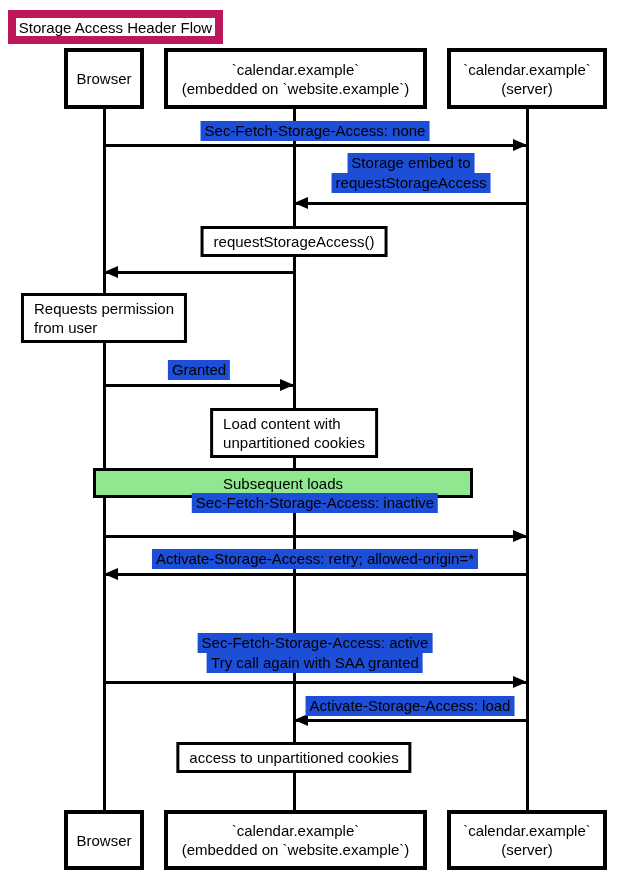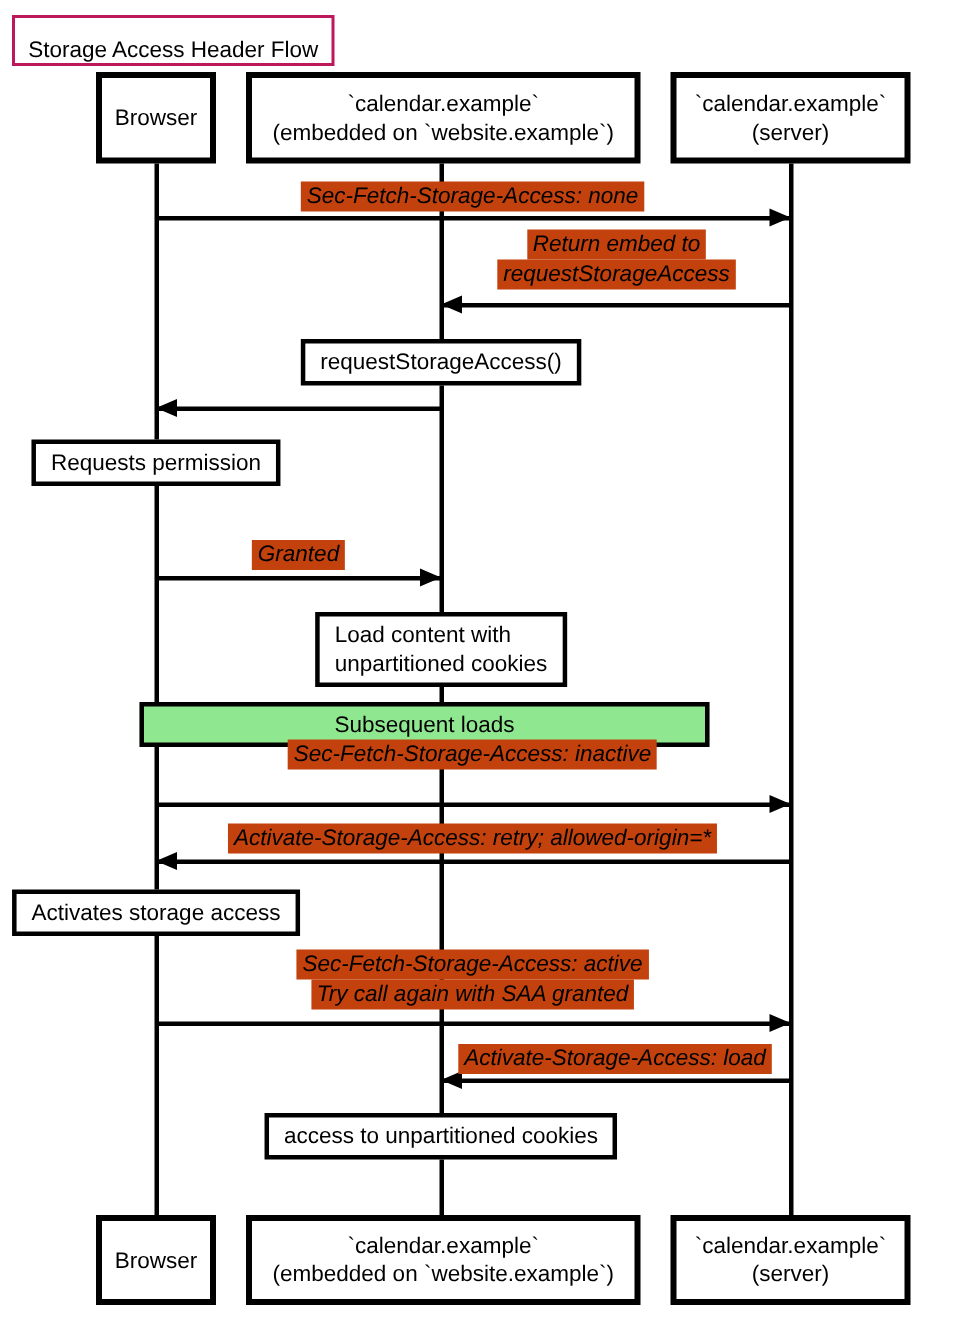--- a/index.html
+++ b/index.html
@@ -7,22 +7,22 @@
     position: relative;
     width: 636px;
     height: 888px;
     background: #ffffff;
     font-family: "Liberation Sans", sans-serif;
     color: #000000;
     overflow: hidden;
   }
   .title-box {
     position: absolute; left: 8px; top: 10px; width: 215px; height: 34px;
-    border: 2px solid #be185d; background: #fff; box-sizing: border-box;
-    display: flex; align-items: flex-end; justify-content: center;
+    border: 8px solid #be185d; background: #fff; box-sizing: border-box;
+    display: flex; align-items: center; justify-content: center;
     font-size: 15px; z-index: 5; white-space: nowrap;
   }
   .pbox {
     position: absolute; border: 4px solid #000; background: #fff;
     box-sizing: border-box; z-index: 4;
     display: flex; flex-direction: column; align-items: center; justify-content: center;
     text-align: center; font-size: 15px; line-height: 19px; white-space: nowrap;
   }
   .lifeline {
     position: absolute; width: 3px; top: 108px; height: 702px;
@@ -34,21 +34,21 @@
     border-top: 6px solid transparent; border-bottom: 6px solid transparent;
   }
   .ah.right { right: 0; border-left: 14px solid #000; }
   .ah.left  { left: 0;  border-right: 14px solid #000; }
   .msg-label {
     position: absolute; transform: translateX(-50%);
     display: flex; flex-direction: column; align-items: center;
     font-size: 15px; z-index: 3;
   }
   .msg-label span {
-    background: #c2410c; padding: 0 4px; line-height: 20px; white-space: nowrap; font-style: italic;
+    background: #1d4ed8; padding: 0 4px; line-height: 20px; white-space: nowrap;
   }
   .note {
     position: absolute; transform: translateX(-50%);
     border: 3px solid #000; background: #fff; box-sizing: border-box;
     text-align: left; font-size: 15px; line-height: 19px;
     padding: 3px 10px; white-space: nowrap; z-index: 3;
   }
   .note span { display: block; }
   .divider {
     position: absolute; left: 93px; top: 468px; width: 380px; height: 30px;
@@ -83,37 +83,38 @@
   </div>
 
   <div class="msg-label" style="left:315px; top:121px">
     <span>Sec-Fetch-Storage-Access: none</span>
   </div>
   <div class="arrow" style="left:104px; top:144px; width:423px">
     <div class="ah right"></div>
   </div>
 
   <div class="msg-label" style="left:411px; top:153px">
-    <span>Return embed to</span>
+    <span>Storage embed to</span>
     <span>requestStorageAccess</span>
   </div>
   <div class="arrow" style="left:294px; top:202px; width:233px">
     <div class="ah left"></div>
   </div>
 
   <div class="note" style="left:294px; top:226px">
     <span>requestStorageAccess()</span>
   </div>
 
   <div class="arrow" style="left:104px; top:271px; width:190px">
     <div class="ah left"></div>
   </div>
 
   <div class="note" style="left:104px; top:293px">
     <span>Requests permission</span>
+    <span>from user</span>
   </div>
 
   <div class="msg-label" style="left:199px; top:360px">
     <span>Granted</span>
   </div>
   <div class="arrow" style="left:104px; top:384px; width:190px">
     <div class="ah right"></div>
   </div>
 
   <div class="note" style="left:294px; top:408px">
@@ -132,23 +133,20 @@
     <div class="ah right"></div>
   </div>
 
   <div class="msg-label" style="left:315px; top:549px">
     <span>Activate-Storage-Access: retry; allowed-origin=*</span>
   </div>
   <div class="arrow" style="left:104px; top:573px; width:423px">
     <div class="ah left"></div>
   </div>
 
-  <div class="note" style="left:104px; top:593px">
-    <span>Activates storage access</span>
-  </div>
 
   <div class="msg-label" style="left:315px; top:633px">
     <span>Sec-Fetch-Storage-Access: active</span>
     <span>Try call again with SAA granted</span>
   </div>
   <div class="arrow" style="left:104px; top:681px; width:423px">
     <div class="ah right"></div>
   </div>
 
   <div class="msg-label" style="left:410px; top:696px">

